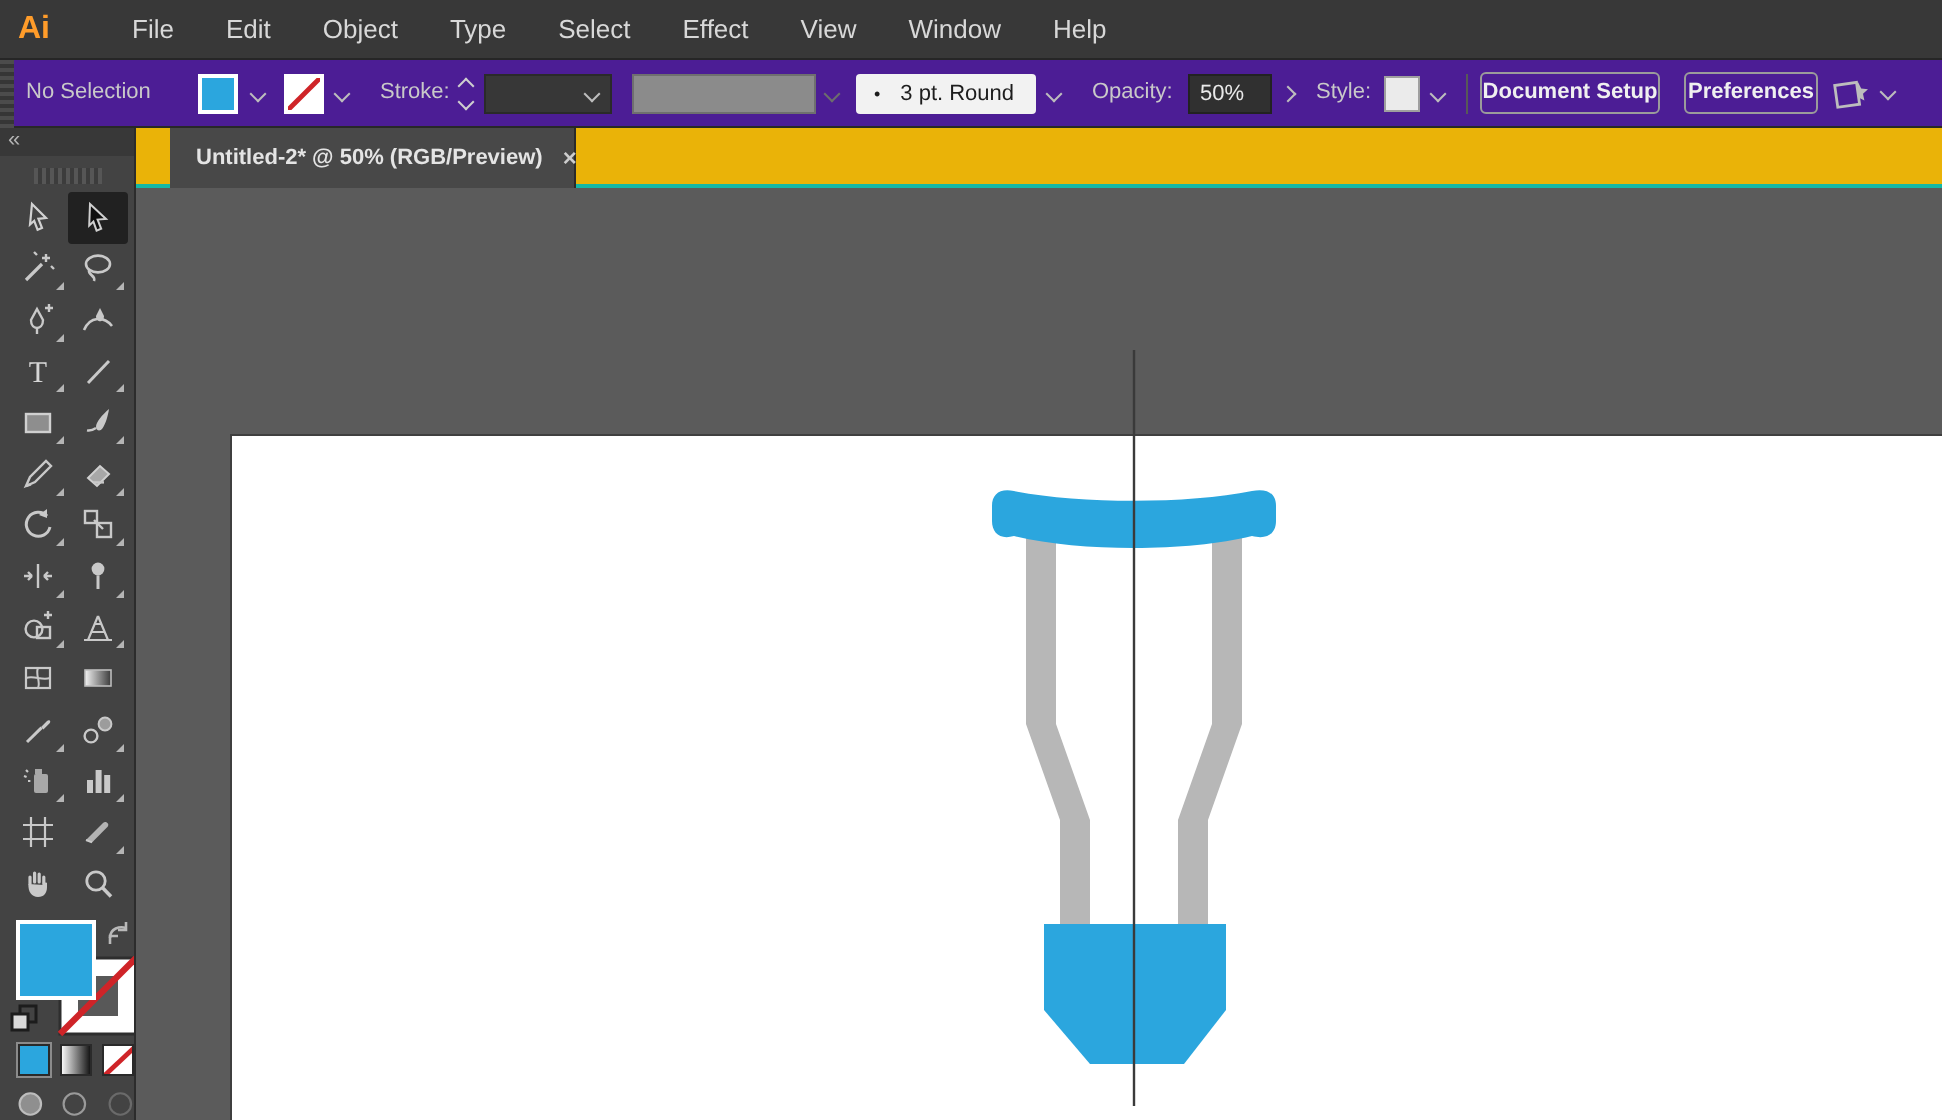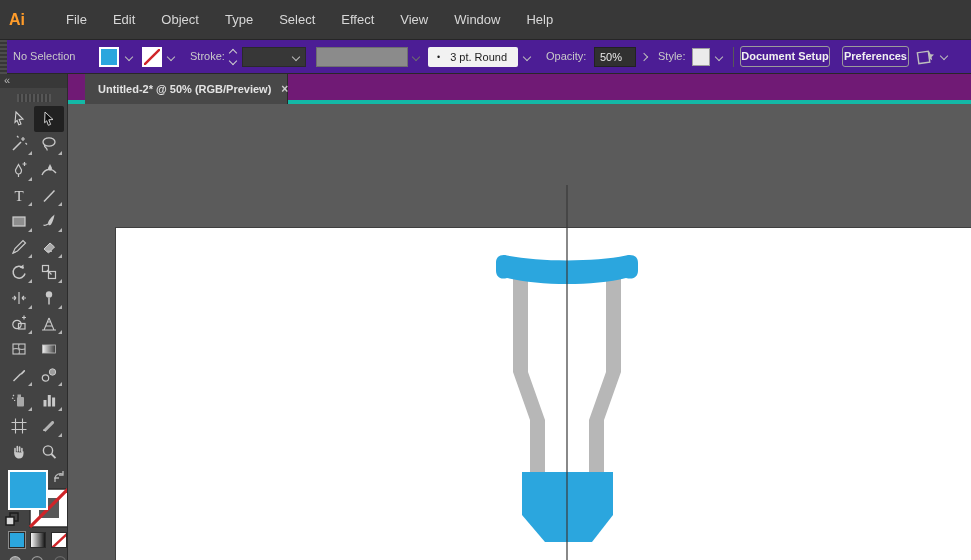--- a/index.html
+++ b/index.html
@@ -1,21 +1,21 @@
 <!DOCTYPE html>
 <html><head>
 <meta charset="utf-8">
 <style>
   * { margin:0; padding:0; box-sizing:border-box; }
   html,body { width:971px; height:560px; overflow:hidden; background:#585858;
               font-family:"Liberation Sans","DejaVu Sans",sans-serif; }
   .app { position:relative; width:971px; height:560px; background:#585858; }
 
   
-  .menubar { position:relative; height:40px; background:#383838; border-bottom:1px solid #262626;
+  .menubar { position:relative; height:30px; background:#383838; border-bottom:1px solid #262626;
              display:flex; align-items:center; }
   .ai-logo { color:#ff9c2a; font-weight:bold; font-size:16px; margin-left:9px; letter-spacing:0; }
   .menus { display:flex; margin-left:28px; }
   .menu-item { color:#d8d8d8; font-size:13px; padding:0 13px; line-height:30px; cursor:default; }
   .mb-right { position:absolute; left:456px; top:0; height:30px; display:flex; align-items:center; }
   .mb-sep { width:1px; height:18px; background:#555; margin-right:10px; }
   .sq-btn { width:21px; height:19px; background:#6f6f6f; border:1px solid #9a9a9a; border-radius:2px;
             color:#ededed; font-size:10px; font-weight:bold; display:flex; align-items:center;
             justify-content:center; margin-right:14px; }
   .ws-icon { margin-left:10px; margin-right:6px; }
@@ -77,21 +77,21 @@
   .mini-default { position:absolute; left:5px; top:44px; z-index:3; }
 
   .modebtns { display:flex; gap:5px; padding-left:9px; margin-top:2px; }
   .modebtn { width:17px; height:16px; border:1px solid #2a2a2a; }
   .modebtn.active { outline:1px solid #8b8b8b; }
   .grad-btn { background:linear-gradient(90deg,#f7f7f7,#161616); }
   .none-btn { position:relative; background:#fff; overflow:hidden; }
   .drawmodes { display:flex; gap:8px; padding-left:8px; margin-top:6px; }
 
   .main { position:relative; flex:1; }
-  .tabbar { height:30px; background:#701a75; border-bottom:4px solid #14b8a6; position:relative; }
+  .tabbar { height:30px; background:#eab308; border-bottom:2px solid #14b8a6; position:relative; }
   .doc-tab { position:absolute; left:17px; top:0; width:203px; height:30px; background:#484848;
              border-right:1px solid #2a2a2a; display:flex; align-items:center; }
   .doc-tab-title { color:#e4e4e4; font-size:11px; font-weight:bold; padding-left:13px; white-space:nowrap; }
   .doc-tab-close { margin-left:10px; color:#cdcdcd; font-size:12px; font-weight:bold; }
 
   .canvas { position:relative; width:100%; height:466px; background:#5b5b5b; overflow:hidden; }
   .artboard { position:absolute; left:47px; top:123px; right:-1px; bottom:-1px; background:#ffffff;
               border-top:1px solid #3f3f3f; border-left:1px solid #3f3f3f; }
   .artwork { position:absolute; left:0; top:0; }
 </style>

